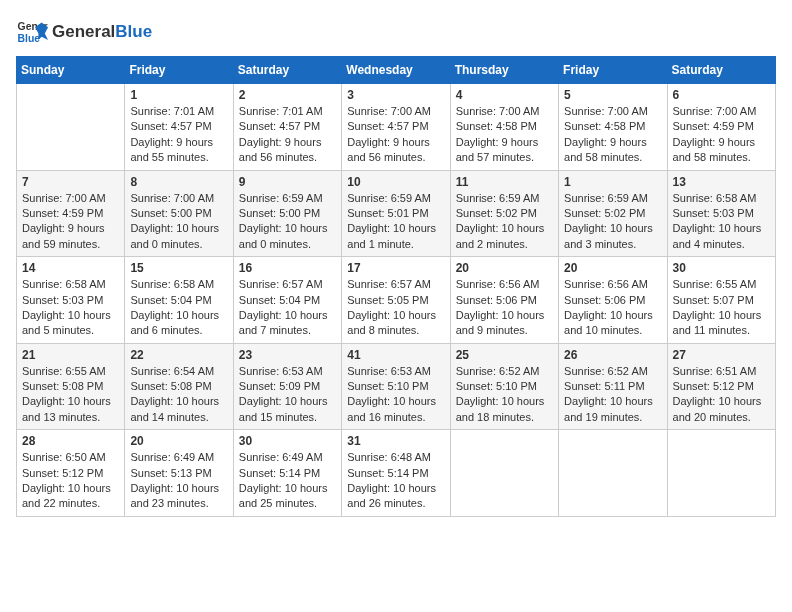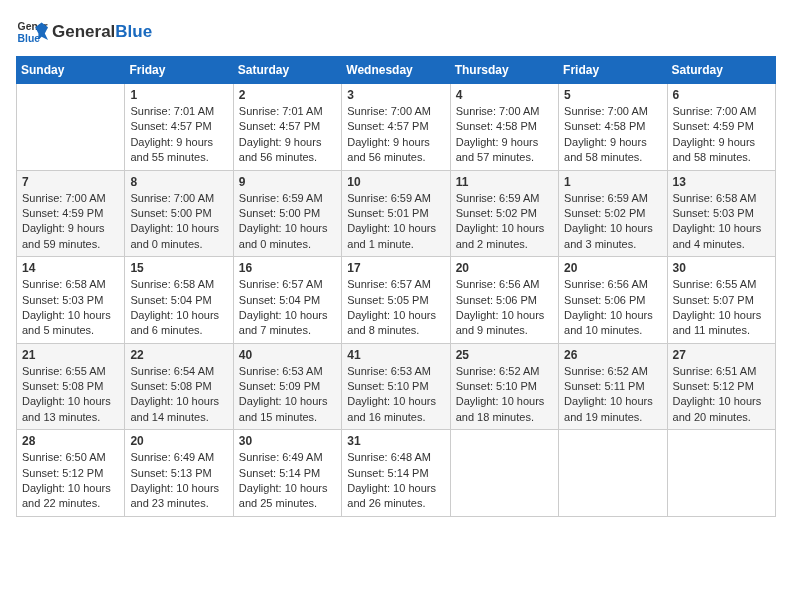--- a/index.html
+++ b/index.html
@@ -205,21 +205,21 @@
       <tr>
         <td>
           <span class="day-number">21</span>
           <div class="day-detail">Sunrise: 6:55 AM<br>Sunset: 5:08 PM<br>Daylight: 10 hours and 13 minutes.</div>
         </td>
         <td>
           <span class="day-number">22</span>
           <div class="day-detail">Sunrise: 6:54 AM<br>Sunset: 5:08 PM<br>Daylight: 10 hours and 14 minutes.</div>
         </td>
         <td>
-          <span class="day-number">40</span>
+          <span class="day-number">23</span>
           <div class="day-detail">Sunrise: 6:53 AM<br>Sunset: 5:09 PM<br>Daylight: 10 hours and 15 minutes.</div>
         </td>
         <td>
           <span class="day-number">41</span>
           <div class="day-detail">Sunrise: 6:53 AM<br>Sunset: 5:10 PM<br>Daylight: 10 hours and 16 minutes.</div>
         </td>
         <td>
           <span class="day-number">25</span>
           <div class="day-detail">Sunrise: 6:52 AM<br>Sunset: 5:10 PM<br>Daylight: 10 hours and 18 minutes.</div>
         </td>

